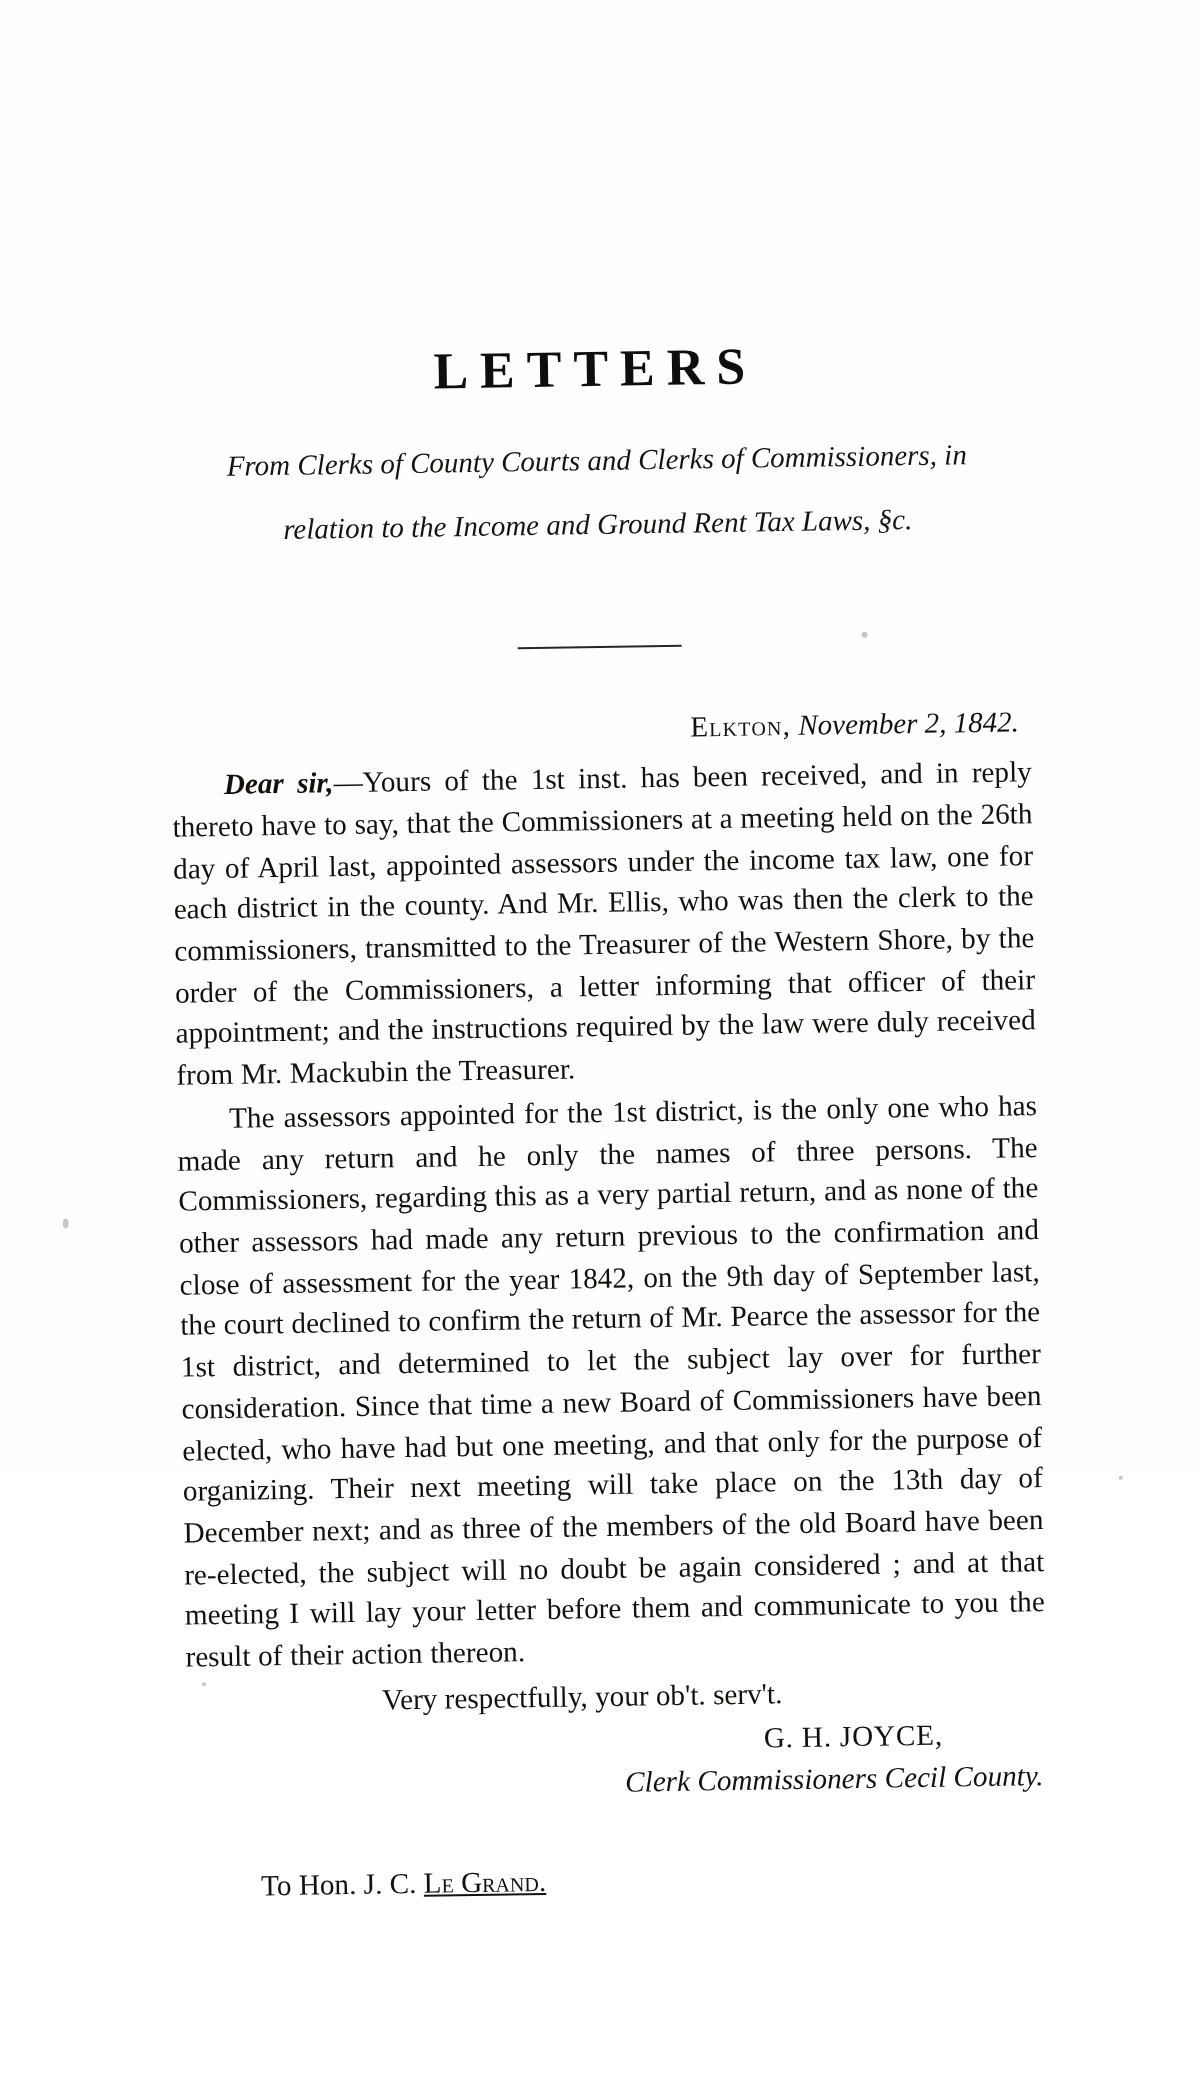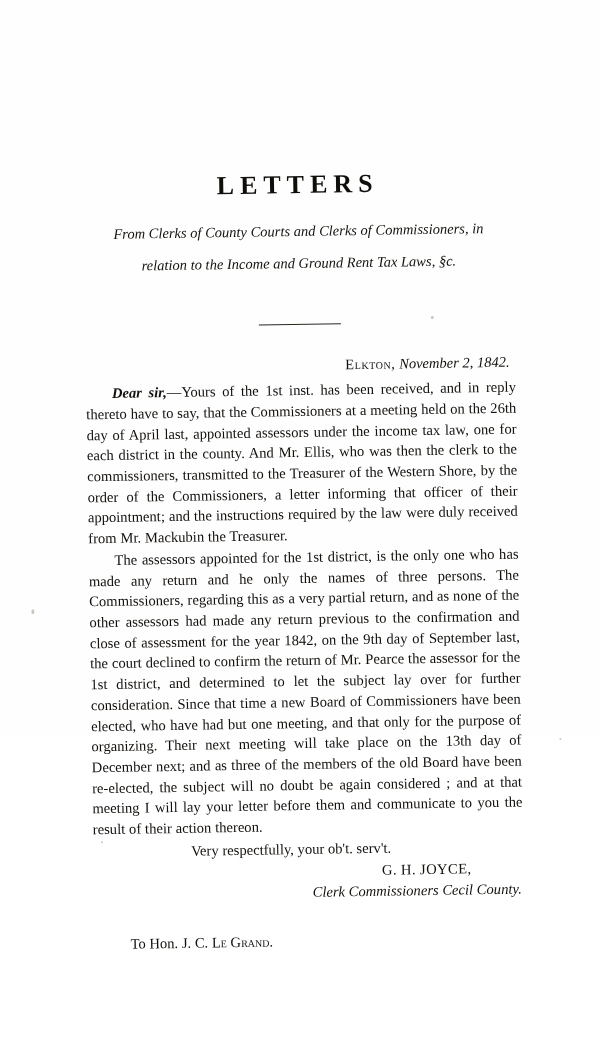--- a/index.html
+++ b/index.html
@@ -127,20 +127,21 @@
     margin-top: 1px;
   }
 
   .addressee {
     font-size: 14.6px;
     margin-top: 30px;
     padding-left: 36px;
   }
   .addressee .smallcaps {
     font-variant: small-caps;
+    text-decoration: underline;
   }
 
   
   .speck {
     position: absolute;
     background: #b9b4aa;
     border-radius: 50%;
     opacity: 0.75;
   }
 </style>

